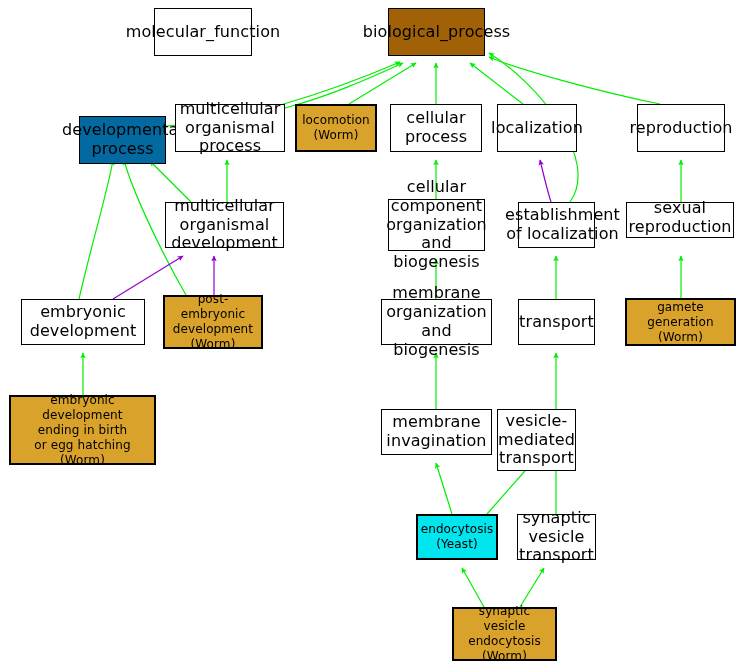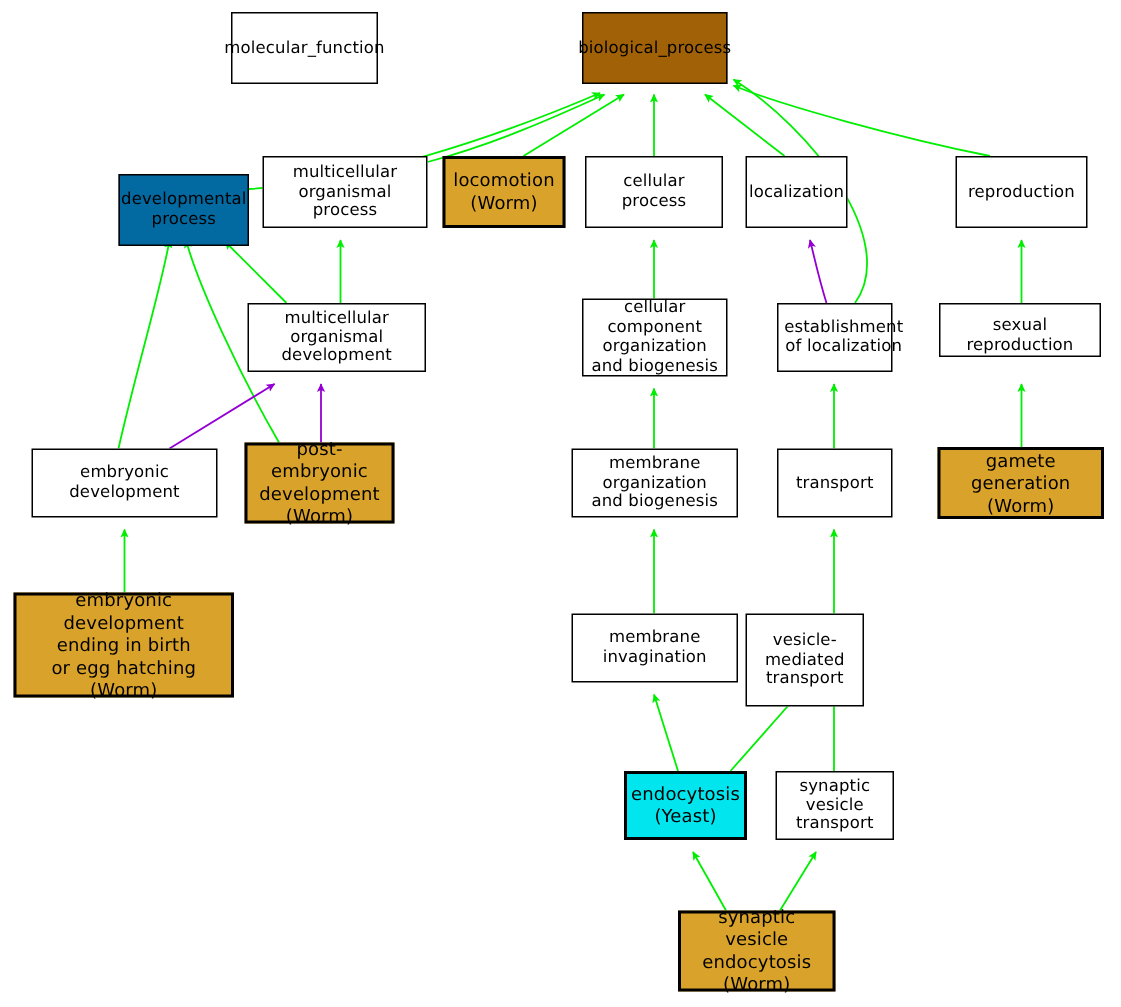--- a/index.html
+++ b/index.html
@@ -27,21 +27,21 @@
     position: absolute;
     box-sizing: border-box;
     border: 1px solid #000000;
     background: #ffffff;
     color: #000000;
     display: flex;
     align-items: center;
     justify-content: center;
     text-align: center;
     line-height: 1.18;
-    font-size: 11px;
+    font-size: 16px;
     letter-spacing: 0.1px;
     z-index: 5;
   }
   .node.annotated {
     border-width: 2px;
     font-size: 12px;
     line-height: 1.25;
   }
   .node-label {
     display: block;
@@ -104,21 +104,21 @@
       <span class="node-label">multicellular
 organismal process</span>
     </div>
     <div class="node annotated" style="left: 295px; top: 104px; width: 82px; height: 48px; background: rgb(217, 162, 42); border-color: rgb(0, 0, 0);">
       <span class="node-label">locomotion
 (Worm)</span>
     </div>
     <div class="node" style="left: 390px; top: 104px; width: 92px; height: 48px; background: rgb(255, 255, 255); border-color: rgb(0, 0, 0);">
       <span class="node-label">cellular process</span>
     </div>
-    <div class="node" style="left: 497px; top: 104px; width: 68px; height: 48px; background: rgb(255, 255, 255); border-color: rgb(0, 0, 0);">
+    <div class="node" style="left: 497px; top: 104px; width: 80px; height: 48px; background: rgb(255, 255, 255); border-color: rgb(0, 0, 0);">
       <span class="node-label">localization</span>
     </div>
     <div class="node" style="left: 637px; top: 104px; width: 88px; height: 48px; background: rgb(255, 255, 255); border-color: rgb(0, 0, 0);">
       <span class="node-label">reproduction</span>
     </div>
     <div class="node" style="left: 165px; top: 202px; width: 119px; height: 46px; background: rgb(255, 255, 255); border-color: rgb(0, 0, 0);">
       <span class="node-label">multicellular
 organismal development</span>
     </div>
     <div class="node" style="left: 388px; top: 199px; width: 97px; height: 52px; background: rgb(255, 255, 255); border-color: rgb(0, 0, 0);">

